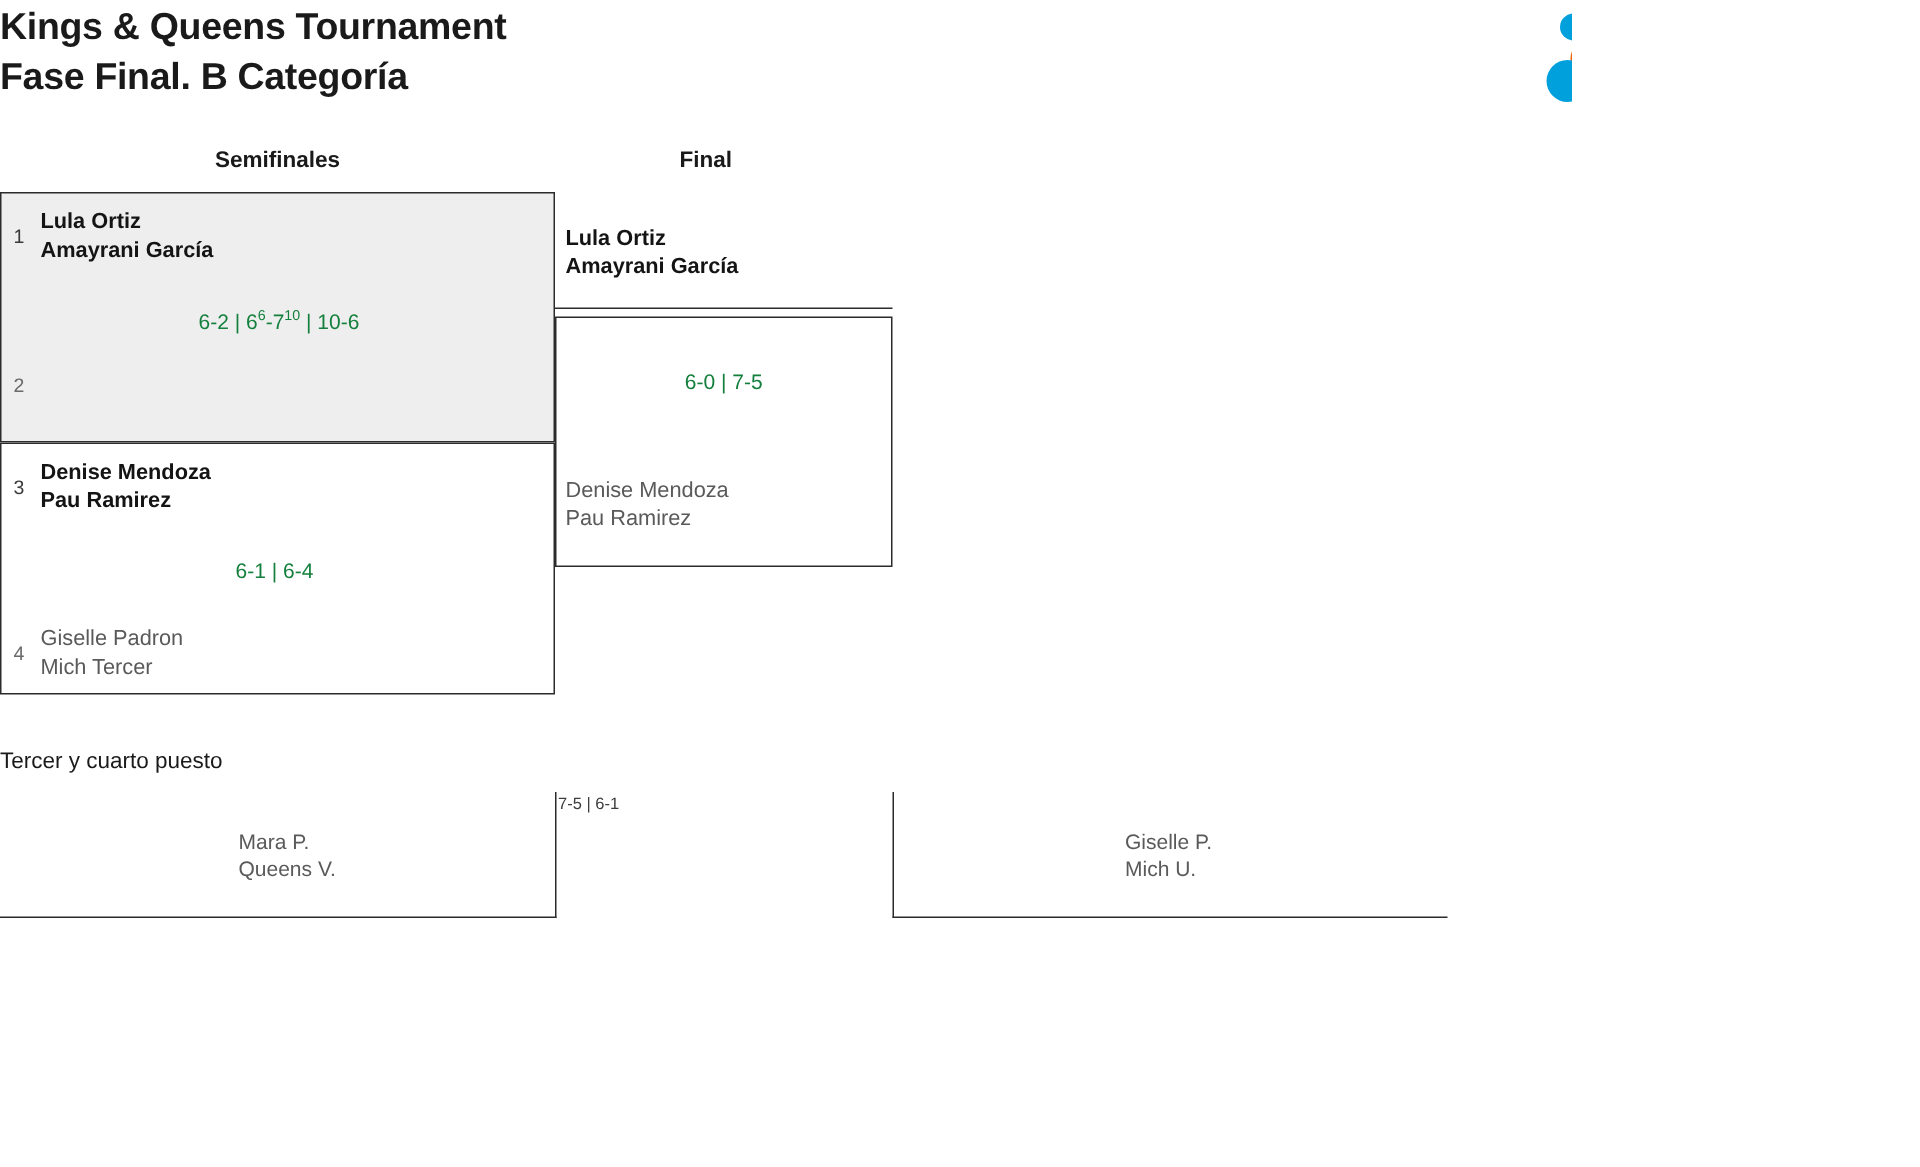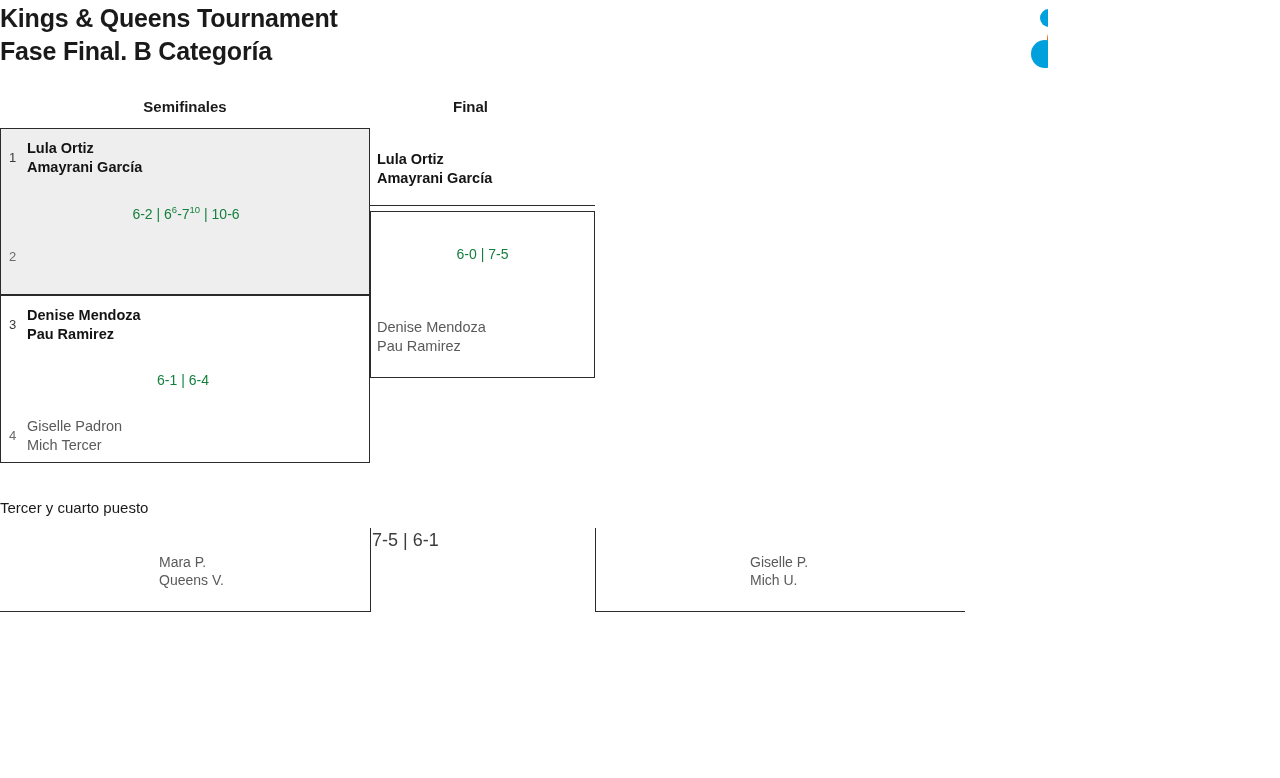--- a/index.html
+++ b/index.html
@@ -97,21 +97,21 @@
   }
   #third-right-team {
     position: absolute; left: 750px; top: 553px;
   }
   .third-name .n {
     white-space: nowrap; font-size: 14px; line-height: 17px;
     font-weight: 400; color: #5a5a5a; margin-top: 32px;
   }
   #third-score {
     position: absolute; left: 372px; top: 530px;
-    font-size: 18px; color: #3c3c3c; white-space: nowrap;
+    font-size: 11px; color: #3c3c3c; white-space: nowrap;
   }
 </style>
 </head>
 <body>
 
 <div id="page">
 
   <div class="title-block">
     <span class="title-line">Kings &amp; Queens Tournament</span>
     <span class="title-line">Fase Final. B Categoría</span>

